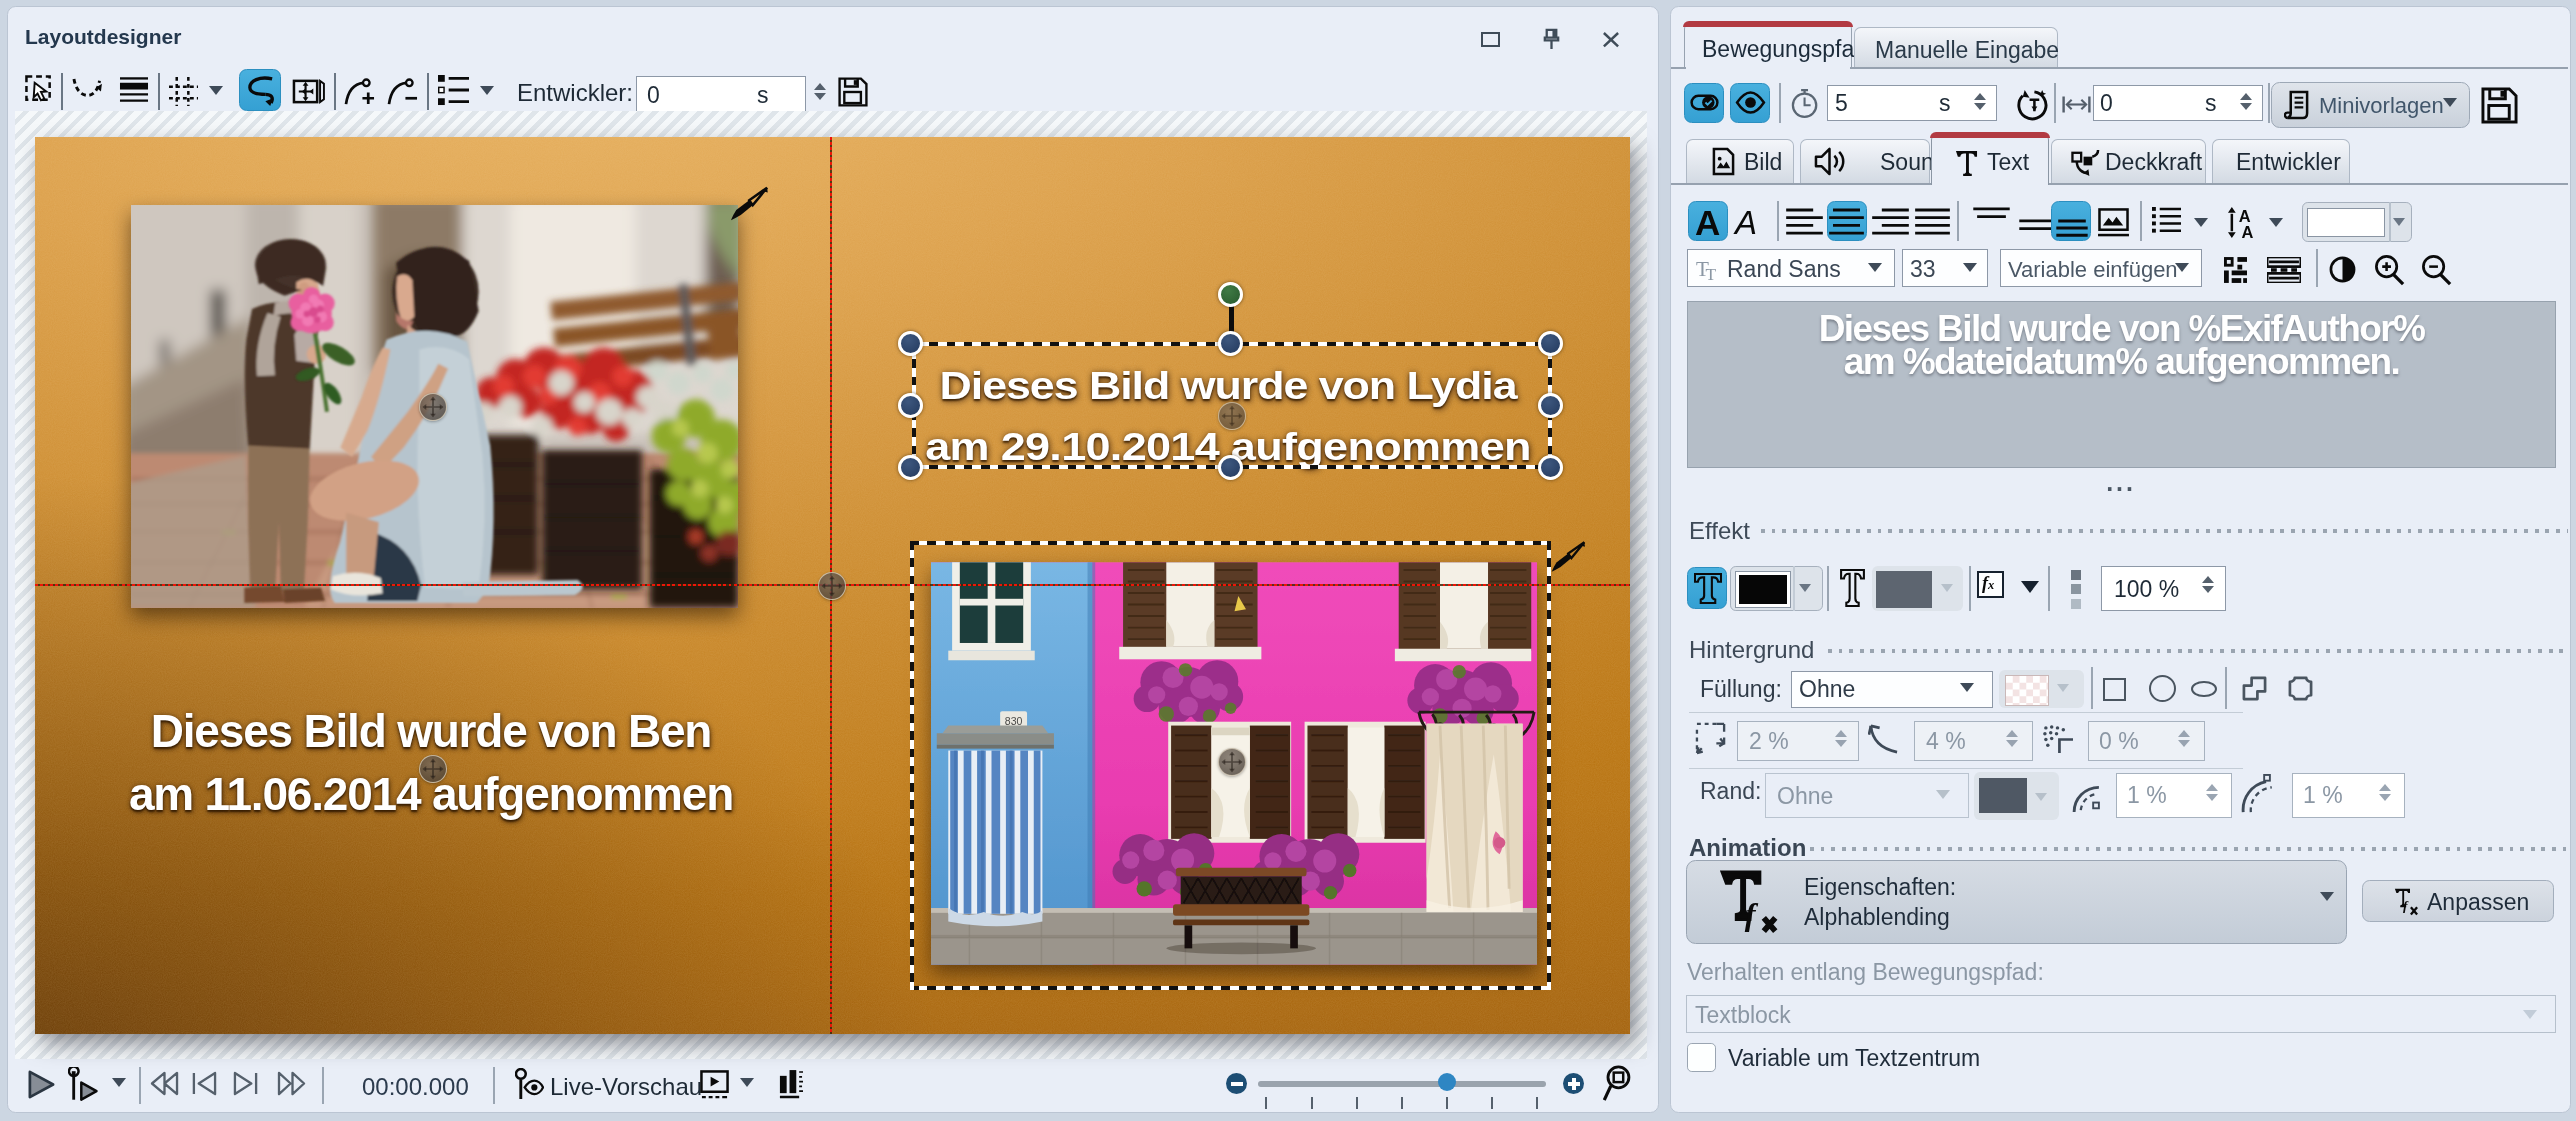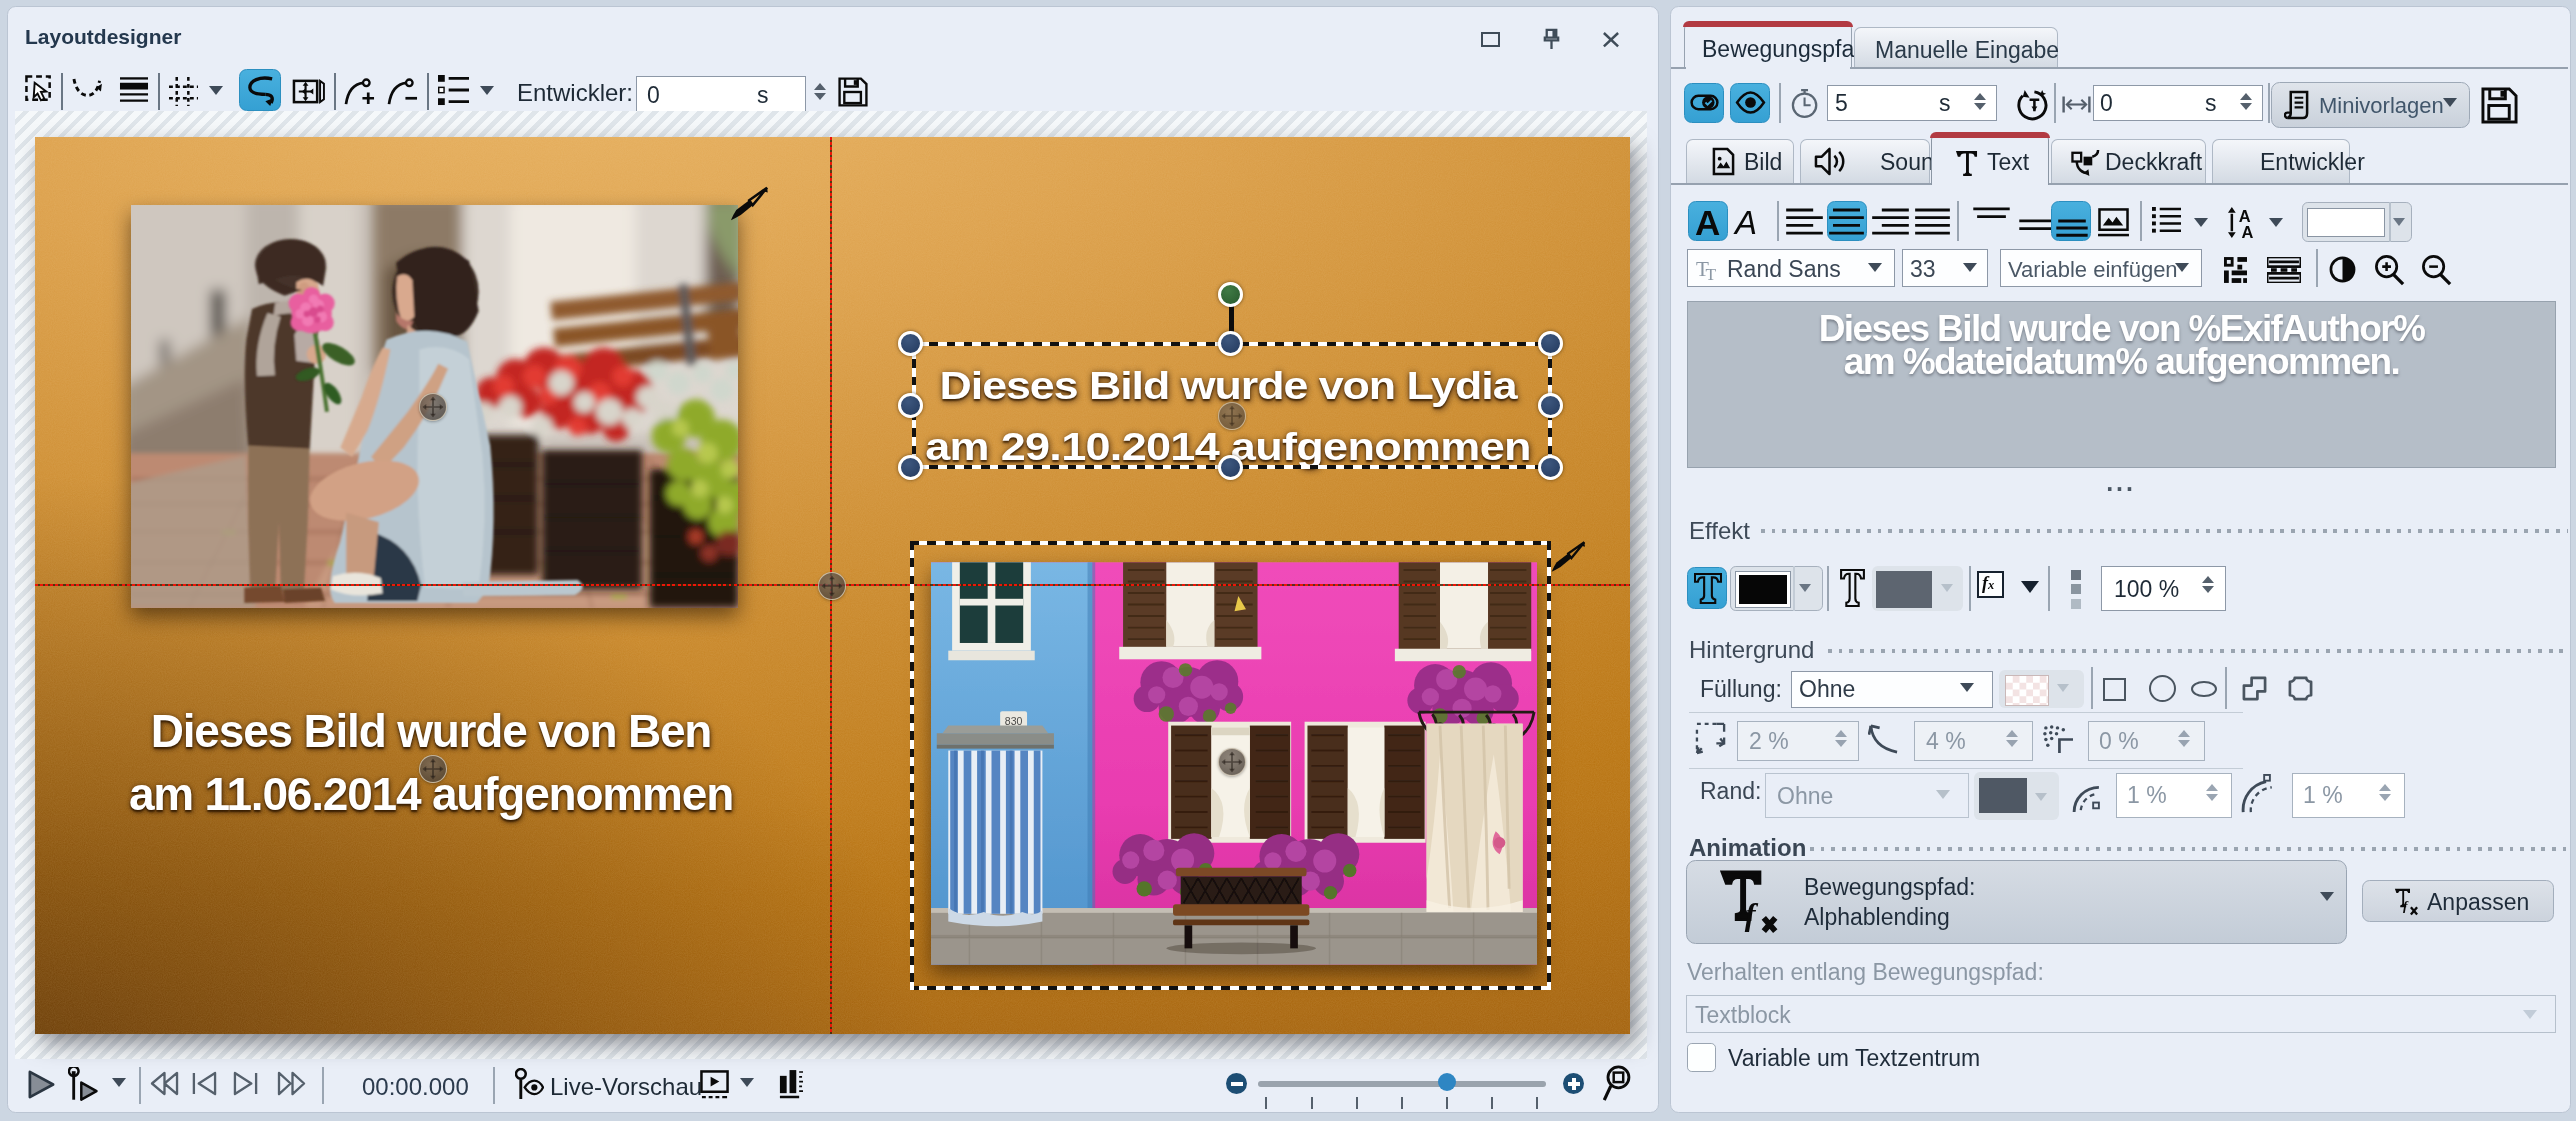--- a/index.html
+++ b/index.html
@@ -804,21 +804,21 @@
 <div class="txt" style="left:1987px;top:149px;">Text</div>
 <div class="tab" style="left:2051px;top:139px;width:155px;height:44px;"></div>
 <svg class="ico" style="left:2071px;top:146px;" width="29" height="31" viewBox="0 0 30 32">
       <rect x="1.5" y="7" width="9" height="9" fill="none" stroke="#0a0a0a" stroke-width="2.4"></rect>
       <rect x="13" y="11" width="9" height="9" fill="#0a0a0a"></rect>
       <path d="M6 16c0 8 6 12 12 12M22 11c4-1 6-3.5 6-7" fill="none" stroke="#0a0a0a" stroke-width="2.6"></path>
       <path d="M18 24l-5 4 6 3z" fill="#0a0a0a"></path>
     </svg>
 <div class="txt" style="left:2105px;top:149px;">Deckkraft</div>
 <div class="tab" style="left:2212px;top:139px;width:138px;height:44px;"></div>
-<div class="txt" style="left:2236px;top:149px;margin-left:24px;">Entwickler</div>
+<div class="txt" style="left:2236px;top:149px;">Entwickler</div>
 
 <div class="blueBtn" style="left:1688px;top:201px;width:40px;height:40px;"></div>
 <div class="abs" style="left:1695px;top:203px;font-size:35px;font-weight:bold;color:#0a0a0a;">A</div>
 <div class="abs" style="left:1735px;top:204px;font-size:33px;font-style:italic;color:#0a0a0a;">A</div>
 <div class="sepv" style="left:1777px;top:201px;height:40px;"></div>
 <svg class="ico" style="left:1786px;top:208px;" width="37" height="27" viewBox="0 0 38 28">
       <g stroke="#0a0a0a" stroke-width="3">
         <path d="M0 2h28M0 10h38M0 18h28M0 26h38"></path>
       </g>
     </svg>
@@ -1071,21 +1071,21 @@
     </div>
 
 <div class="hdr" style="left:1689px;top:834px;font-weight:bold;color:#3a4654;">Animation</div>
 <div class="dotline" style="left:1810px;top:847px;width:758px;"></div>
 <div class="abs" style="left:1686px;top:860px;width:661px;height:84px;border-radius:9.6px;background:linear-gradient(#d6dce4,#c3ccd7);border:1.9px solid #9aa5b3;box-sizing:border-box;"></div>
 <svg class="ico" style="left:1718px;top:868px;" width="63" height="69" viewBox="0 0 33 36">
       <path d="M2 2h20v6h-2.5c-.4-2.2-1.5-3-3.5-3h-2v16.5c0 1.8.8 2.4 2.8 2.7V27H9.5v-2.8c2-.3 2.8-.9 2.8-2.7V5h-2c-2 0-3.1.8-3.5 3H4.3z" fill="#0a0a0a" stroke="#0a0a0a" stroke-width="1.4"></path>
       <text x="14" y="30" font-size="17" font-style="italic" font-weight="bold" font-family="Liberation Serif" fill="#0a0a0a">f</text>
       <path d="M24 26l6 7M30 26l-6 7" stroke="#0a0a0a" stroke-width="3"></path>
     </svg>
-<div class="txt" style="left:1804px;top:874px;color:#1f2c3a;">Bewegungspfad:</div>
+<div class="txt" style="left:1804px;top:874px;color:#1f2c3a;">Eigenschaften:</div>
 <div class="txt" style="left:1804px;top:904px;color:#1f2c3a;">Alphablending</div>
 <div class="ddArrow" style="left:2320px;top:892px;"></div>
 <div class="abs" style="left:2362px;top:880px;width:192px;height:42px;border-radius:7.7px;background:linear-gradient(#dde2e9,#ccd3dd);border:1.9px solid #a3aebc;box-sizing:border-box;"></div>
 <svg class="ico" style="left:2390px;top:886px;" width="32" height="32" viewBox="0 0 33 36">
       <path d="M4 3h17v5h-2c-.4-1.8-1.3-2.5-3-2.5h-1.6v14c0 1.5.7 2 2.3 2.3V24H10v-2.2c1.6-.3 2.3-.8 2.3-2.3v-14H10.7c-1.7 0-2.6.7-3 2.5h-2z" fill="#0a0a0a"></path>
       <text x="13" y="27" font-size="15" font-style="italic" font-weight="bold" font-family="Liberation Serif" fill="#0a0a0a">f</text>
       <path d="M22 24l7 8M29 24l-7 8" stroke="#0a0a0a" stroke-width="2.6"></path>
     </svg>
 <div class="txt" style="left:2427px;top:889px;color:#1f2c3a;">Anpassen</div>
 

